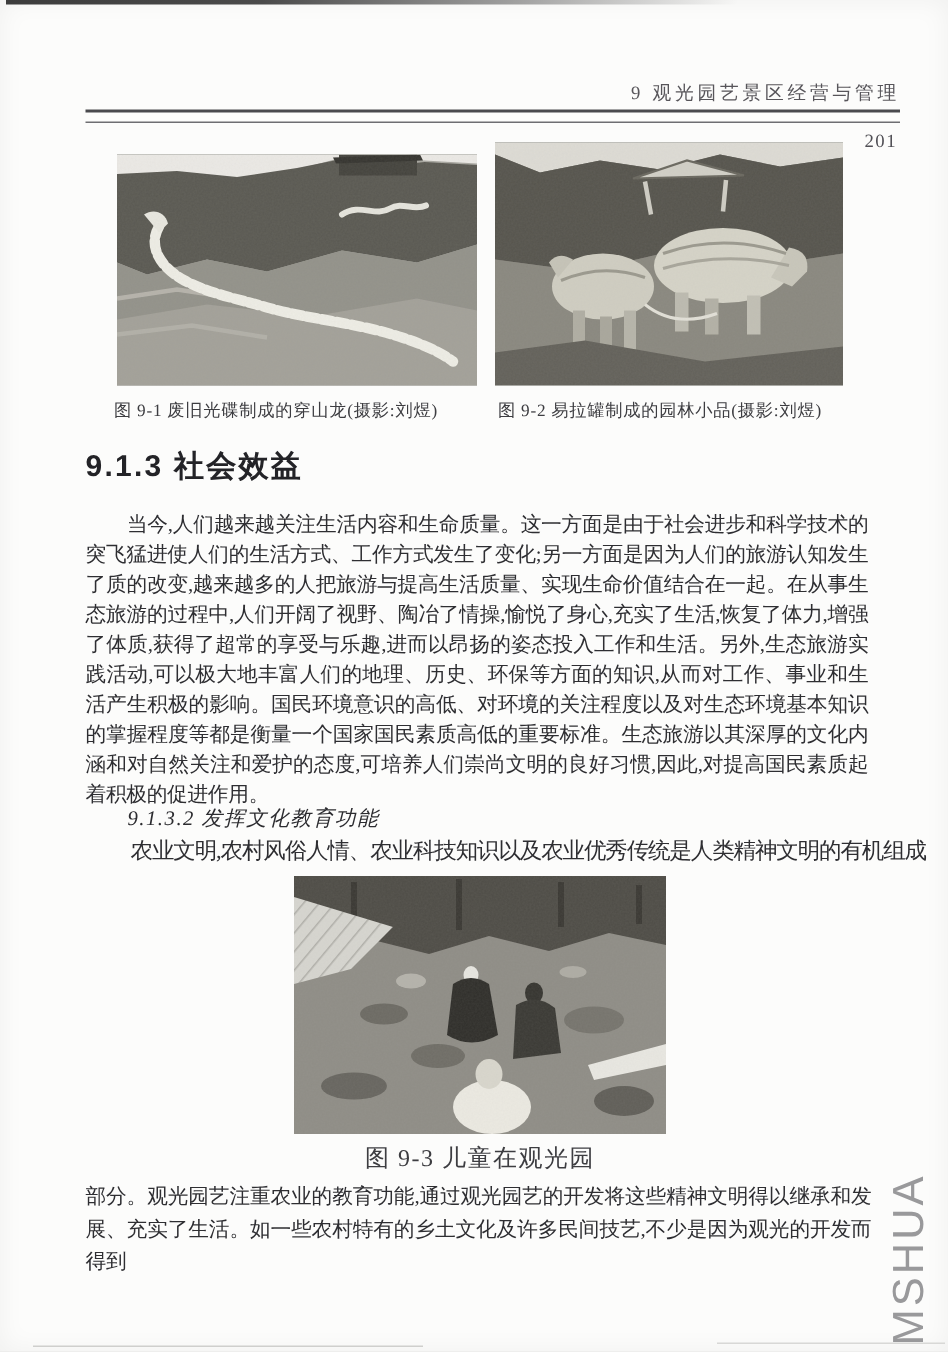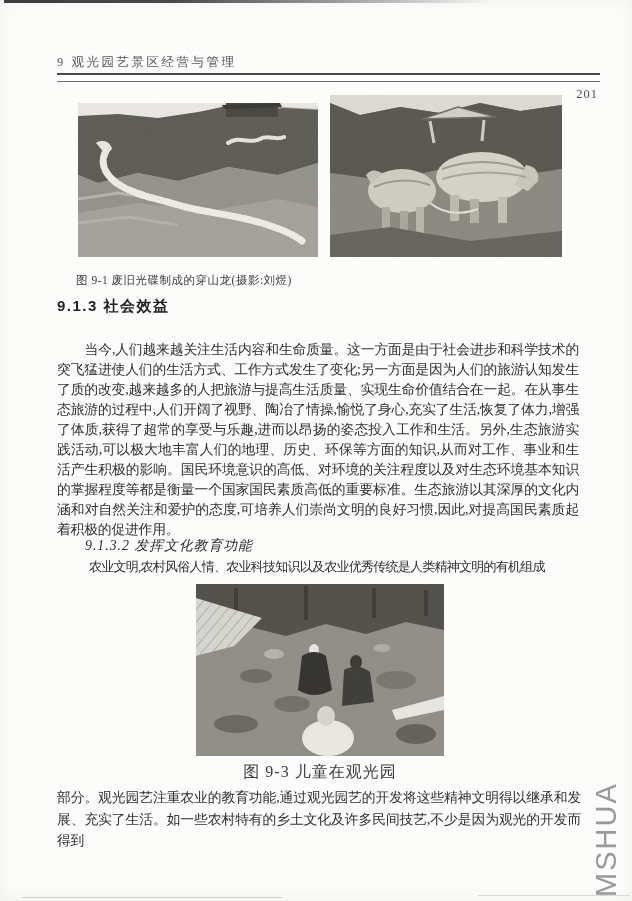--- a/index.html
+++ b/index.html
@@ -14,49 +14,49 @@
     box-shadow:inset 0 0 18px rgba(0,0,0,0.05);
   }
   
   .artifact-top{position:absolute;left:4px;top:0;width:488px;height:3px;
     background:linear-gradient(to right,#3c3c3c 0%,#4a4a4a 35%,rgba(90,90,90,.55) 70%,rgba(120,120,120,0) 100%);}
   .artifact-bottom-l{position:absolute;left:22px;top:897px;width:260px;height:1px;background:#cfcfcd;}
   .artifact-bottom-r{position:absolute;left:478px;top:895px;width:152px;height:1px;background:#d8d8d6;}
 
   
   .header{position:absolute;left:57px;top:54px;width:543px;height:16px;}
-  .chapter-title{position:absolute;left:0;right:0;text-align:left;
+  .chapter-title{position:absolute;left:0;right:0;text-align:right;
     font-size:12.5px;letter-spacing:2.5px;color:#57555a;}
   .page-number{position:absolute;right:2px;top:0;font-size:12.5px;color:#504f55;letter-spacing:1px;margin-top:33px;}
   .header-rule{position:absolute;left:57px;top:73px;width:543px;height:6px;
     border-top:2.4px solid #4a4a4e;border-bottom:1.2px solid #6e6e72;}
 
   
   .photo{position:absolute;overflow:hidden;background:#8e8d87;}
   .photo svg{display:block;width:100%;height:100%;}
   .photo-1{left:78px;top:103px;width:240px;height:154px;}
   .photo-2{left:330px;top:95px;width:232px;height:162px;}
   .photo-3{left:196px;top:584px;width:248px;height:172px;}
 
   
   .caption{position:absolute;font-size:11.5px;color:#3d3d41;letter-spacing:0.5px;white-space:nowrap;}
-  .caption-1{left:76px;top:266px;margin-top:7px;}
+  .caption-1{left:76px;top:266px;}
   .caption-2{left:332px;top:266px;}
   .caption-3{left:57px;top:762px;width:526px;text-align:center;letter-spacing:1px;font-size:16px;}
 
   
-  .section-heading{position:absolute;left:57px;top:297px;font-size:15px;font-weight:bold;
+  .section-heading{position:absolute;left:57px;top:297px;font-size:20px;font-weight:bold;
     color:#232327;letter-spacing:1.5px;font-family:"Liberation Sans","DejaVu Sans",sans-serif;}
   .sub-title{position:absolute;left:85px;font-size:13.8px;font-style:italic;color:#2c2c30;letter-spacing:1px;white-space:nowrap;}
   .sub-title-1{top:325px;}
   .sub-title-2{top:537px;}
   .body-para{position:absolute;left:57px;width:522px;font-size:13.8px;line-height:20px;
     text-align:justify;text-justify:inter-character;color:#2e2e32;}
   .para-1{top:340px;text-indent:2em;letter-spacing:-0.2px;}
-  .para-2-line{position:absolute;left:63px;top:558px;font-size:13px;color:#2e2e32;
+  .para-2-line{position:absolute;left:57px;top:558px;font-size:15px;color:#2e2e32;
     text-indent:2em;white-space:nowrap;letter-spacing:-0.75px;text-align:center;}
   .para-3{top:787px;width:524px;line-height:21.5px;letter-spacing:-0.2px;}
 
   
   .watermark{position:absolute;left:551px;top:822px;width:110px;height:40px;
     transform:rotate(-90deg);transform-origin:center;
     font-family:"Liberation Sans","DejaVu Sans",sans-serif;
     font-size:29px;color:#99999b;letter-spacing:2px;line-height:40px;text-align:center;}
 </style>
 </head>
@@ -124,20 +124,21 @@
       <rect x="70" y="116" width="8" height="24" fill="#a9a79c"></rect>
       <rect x="86" y="112" width="8" height="26" fill="#b7b5aa"></rect>
       <path d="M44,92 q28,-12 56,-2" stroke="#9b998e" stroke-width="2" fill="none"></path>
       <path d="M100,108 q20,16 48,6" stroke="#e3e1d8" stroke-width="2" fill="none"></path>
       <path d="M0,140 60,132 140,146 232,136 V162 H0 Z" fill="#63615a"></path>
       <rect width="232" height="162" filter="url(#g2)" opacity="0.5"></rect>
     </svg>
   </div>
 
   <div class="caption caption-1">图 9-1  废旧光碟制成的穿山龙(摄影:刘煜)</div>
+  <div class="caption caption-2">图 9-2  易拉罐制成的园林小品(摄影:刘煜)</div>
 
   <div class="section-heading">9.1.3  社会效益</div>
 
 
   <div class="body-para para-1">当今,人们越来越关注生活内容和生命质量。这一方面是由于社会进步和科学技术的突飞猛进使人们的生活方式、工作方式发生了变化;另一方面是因为人们的旅游认知发生了质的改变,越来越多的人把旅游与提高生活质量、实现生命价值结合在一起。在从事生态旅游的过程中,人们开阔了视野、陶冶了情操,愉悦了身心,充实了生活,恢复了体力,增强了体质,获得了超常的享受与乐趣,进而以昂扬的姿态投入工作和生活。另外,生态旅游实践活动,可以极大地丰富人们的地理、历史、环保等方面的知识,从而对工作、事业和生活产生积极的影响。国民环境意识的高低、对环境的关注程度以及对生态环境基本知识的掌握程度等都是衡量一个国家国民素质高低的重要标准。生态旅游以其深厚的文化内涵和对自然关注和爱护的态度,可培养人们崇尚文明的良好习惯,因此,对提高国民素质起着积极的促进作用。</div>
 
   <div class="sub-title sub-title-2">9.1.3.2  发挥文化教育功能</div>
 
   <div class="para-2-line">农业文明,农村风俗人情、农业科技知识以及农业优秀传统是人类精神文明的有机组成</div>
 

